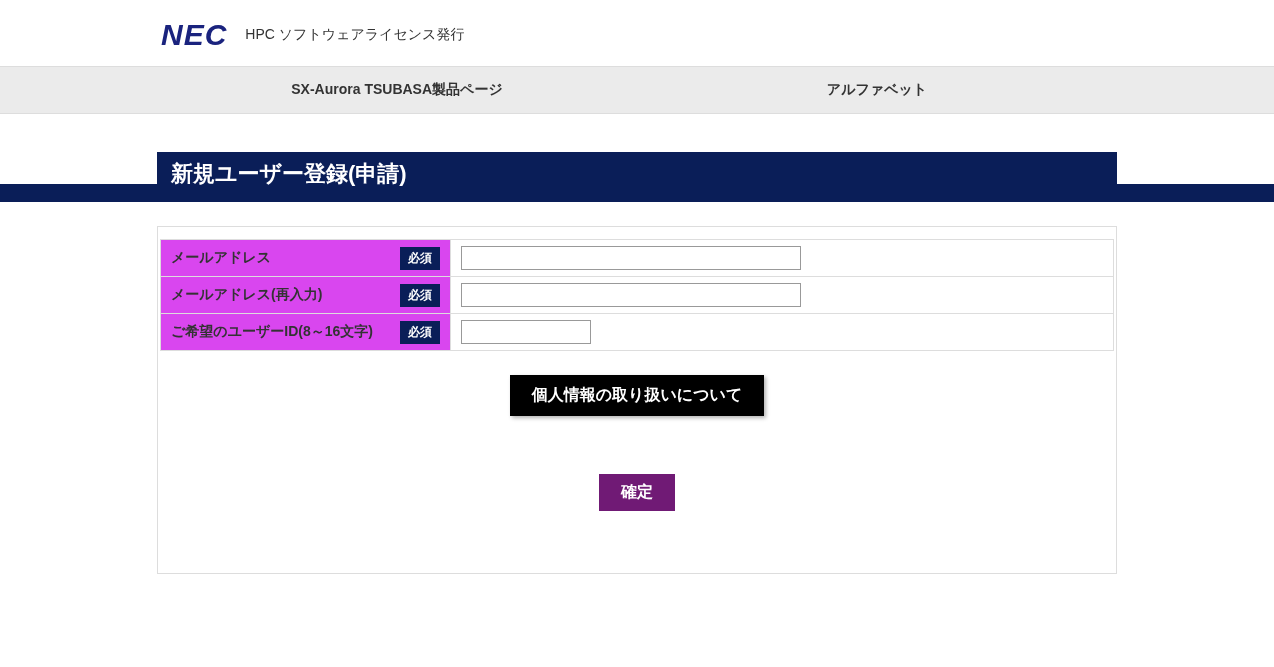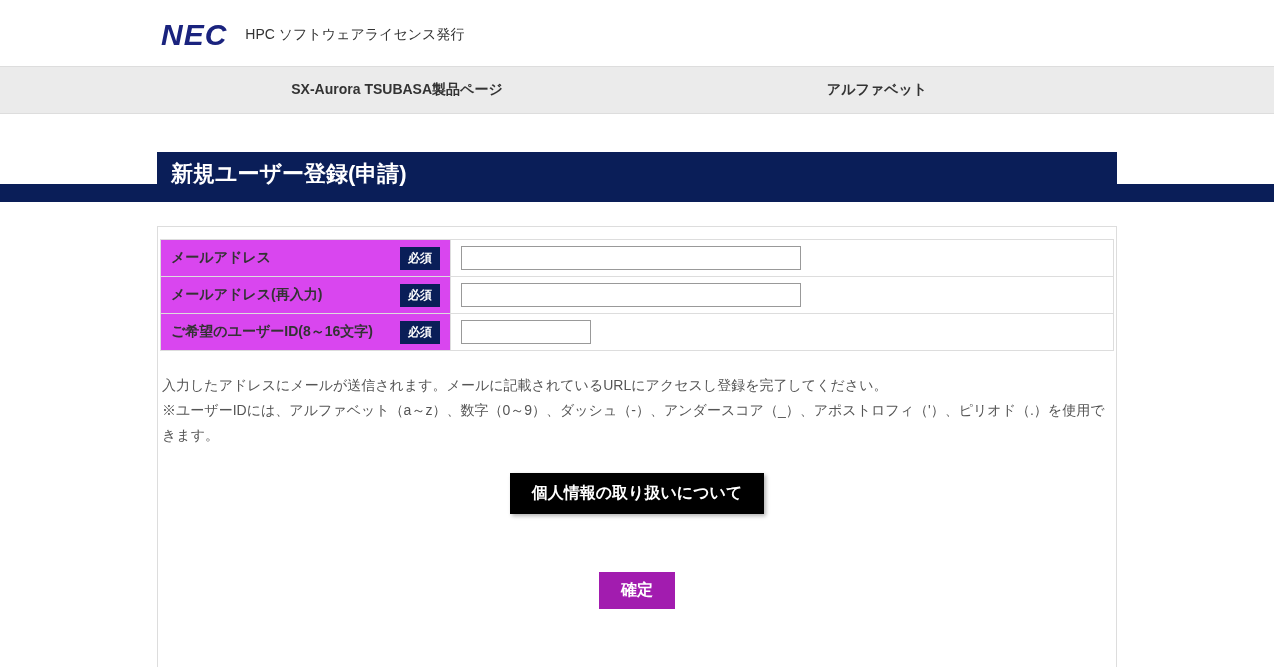--- a/index.html
+++ b/index.html
@@ -114,21 +114,21 @@
       background: #000000;
       color: #fff;
       border: none;
       padding: 10px 22px;
       font-size: 16px;
       font-weight: bold;
       cursor: pointer;
       box-shadow: 2px 2px 4px rgba(0,0,0,0.3);
     }
     .btn-confirm {
-      background: #a21caf;
+      background: #701a75;
       color: #fff;
       border: none;
       padding: 8px 22px;
       font-size: 16px;
       font-weight: bold;
       cursor: pointer;
       margin-top: 34px;
     }
     .bottom-space {
       height: 50px;
@@ -213,24 +213,20 @@
             <span class="required-badge">必須</span>
           </div>
         </td>
         <td class="input-cell">
           <input type="text" class="input-short" value="" style="">
         </td>
       </tr>
     </tbody>
       </table>
 
-    <div class="notes">
-      <div>入力したアドレスにメールが送信されます。メールに記載されているURLにアクセスし登録を完了してください。</div>
-      <div>※ユーザーIDには、アルファベット（a～z）、数字（0～9）、ダッシュ（-）、アンダースコア（_）、アポストロフィ（'）、ピリオド（.）を使用できます。</div>
-    </div>
 
     <div class="button-row">
       <button class="btn-privacy">個人情報の取り扱いについて</button>
     </div>
     <div class="button-row">
       <button class="btn-confirm">確定</button>
     </div>
     <div class="bottom-space"></div>
   </div>
 </div>

